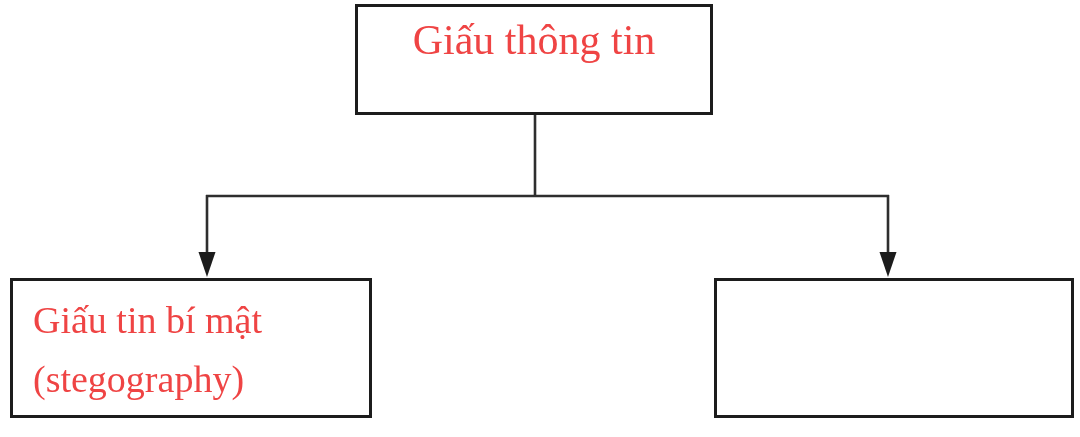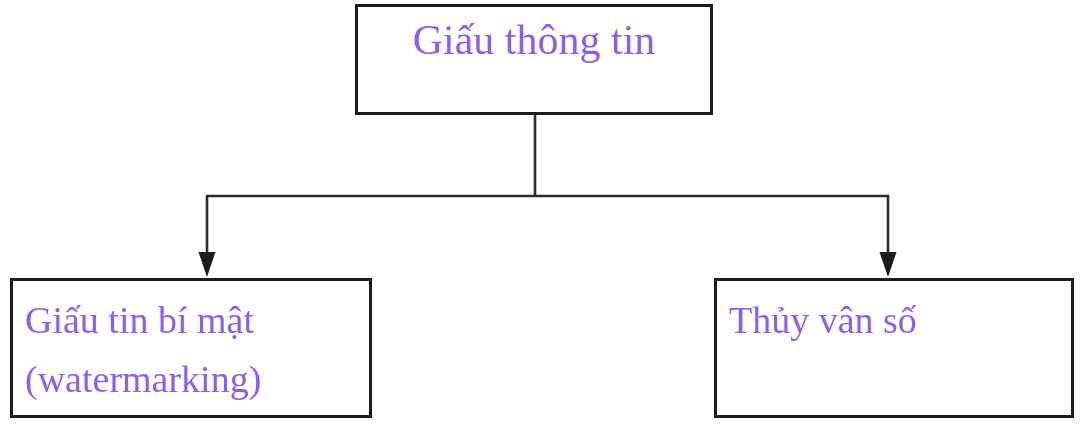--- a/index.html
+++ b/index.html
@@ -6,21 +6,21 @@
     margin: 0;
     padding: 0;
     background: #ffffff;
   }
   .stage {
     position: relative;
     width: 1080px;
     height: 437px;
     background: #ffffff;
     font-family: "Liberation Serif", "DejaVu Serif", serif;
-    color: #8b5cf6;
+    color: #ef4444;
     overflow: hidden;
   }
   .connectors {
     position: absolute;
     left: 0;
     top: 0;
     width: 1080px;
     height: 437px;
   }
   .node {
@@ -37,21 +37,21 @@
     text-align: center;
     padding-top: 8px;
     font-size: 42px;
     line-height: 1.2;
   }
   .node-child {
     top: 278px;
     height: 140px;
     font-size: 38px;
     line-height: 59px;
-    padding: 10px 0 0 12px;
+    padding: 10px 0 0 20px;
   }
   .node-left {
     left: 10px;
     width: 362px;
   }
   .node-right {
     left: 714px;
     width: 360px;
   }
   .node .line {
@@ -76,20 +76,19 @@
     <line x1="888" y1="195" x2="888" y2="257" stroke="#2e2e2e" stroke-width="2.6"></line>
     <polygon points="888,277 879.5,252 896.5,252" fill="#1c1c1c"></polygon>
   </svg>
 
   <div class="node node-root">
     <span class="line">Giấu thông tin</span>
   </div>
 
   <div class="node node-child node-left">
     <span class="line">Giấu tin bí mật</span>
-    <span class="line">(watermarking)</span>
+    <span class="line">(stegography)</span>
   </div>
 
   <div class="node node-child node-right">
-    <span class="line">Thủy vân số</span>
   </div>
 
 </div>
 
 </body></html>

